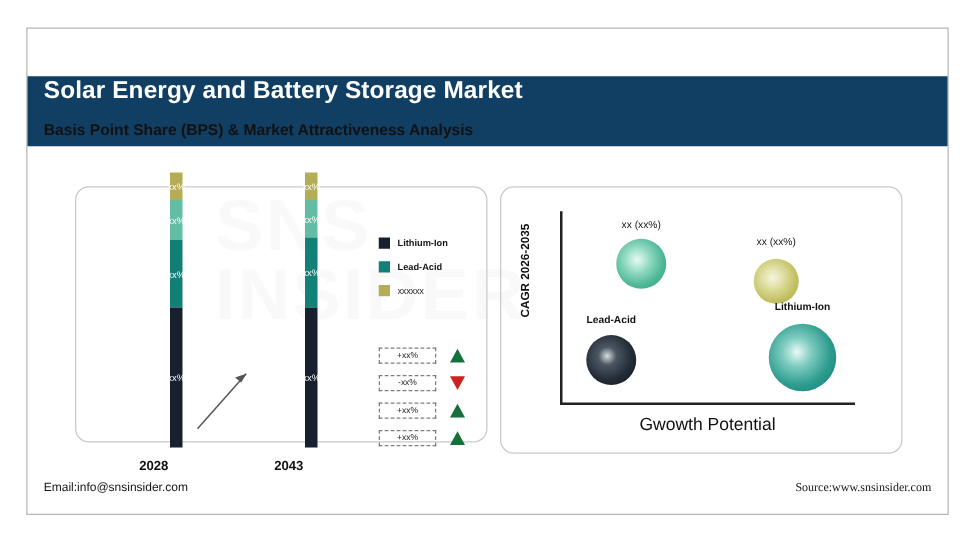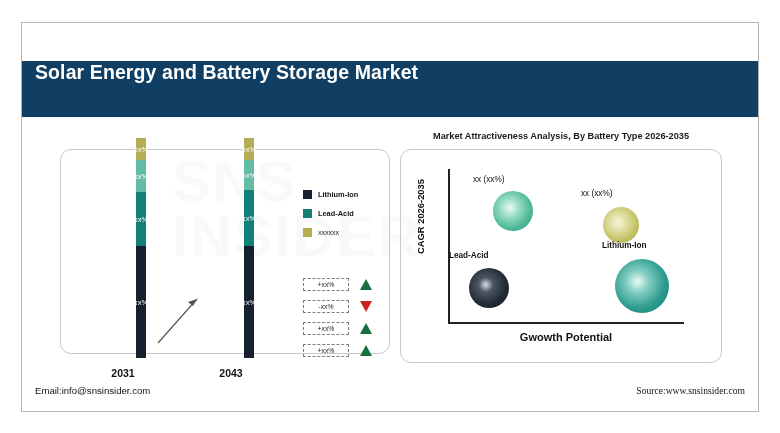--- a/index.html
+++ b/index.html
@@ -238,34 +238,35 @@
     font-weight: bold;
     color: #111111;
     transform: rotate(-90deg);
   }
   .axis-label-x {
     position: absolute;
     left: 48px;
     top: 182px;
     width: 236px;
     text-align: center;
-    font-size: 11px;
-    font-weight: bold;
+    font-size: 14px;
+    font-weight: normal;
     color: #111111;
   }
 
   .bubble {
     position: absolute;
     border-radius: 50%;
   }
   .bubble-label {
     position: absolute;
     font-size: 8.2px;
     color: #111111;
     white-space: nowrap;
+    text-align: center;
   }
   .bubble-label.bold { font-weight: bold; }
 
   
   .footer-left {
     position: absolute;
     left: 13px;
     top: 362px;
     font-size: 9.6px;
     color: #151515;
@@ -288,20 +289,21 @@
 
     <div class="watermark">
       <span>SNS</span>
       <span>INSIDER</span>
     </div>
 
     <div class="header-bar">
       <div class="header-title">Solar Energy and Battery Storage Market</div>
     </div>
 
+    <div class="subtitle">Basis Point Share (BPS) &amp; Market Attractiveness Analysis</div>
 
     <div class="panel" id="panel-left"></div>
 
     <div class="bars-area">
 
       <div class="bar-col" id="bar-2025">
         <div class="seg seg-a" style="height:22px">xx%</div>
         <div class="seg seg-b" style="height:32px">xx%</div>
         <div class="seg seg-c" style="height:54px">xx%</div>
         <div class="seg seg-d" style="height:112px">xx%</div>
@@ -312,21 +314,21 @@
         <div class="seg seg-b" style="height:30px">xx%</div>
         <div class="seg seg-c" style="height:56px">xx%</div>
         <div class="seg seg-d" style="height:112px">xx%</div>
       </div>
 
       <svg class="growth-arrow" viewBox="0 0 54 60">
         <line x1="6" y1="54" x2="45" y2="10" stroke="#555555" stroke-width="1.2"></line>
         <path d="M45 10 L36 13 L41 17 Z" fill="#555555"></path>
       </svg>
 
-      <div class="year-label" id="year-2025">2031</div>
+      <div class="year-label" id="year-2025">2028</div>
       <div class="year-label" id="year-2035">2043</div>
 
       <div class="legend">
         <div class="legend-row">
           <span class="legend-swatch" style="background:#16202e"></span>
           <span class="legend-label">Lithium-Ion</span>
         </div>
         <div class="legend-row">
           <span class="legend-swatch" style="background:#128077"></span>
           <span class="legend-label">Lead-Acid</span>
@@ -351,21 +353,20 @@
           <span class="delta-arrow arrow-up"></span>
         </div>
         <div class="delta-row">
           <span class="delta-box">+xx%</span>
           <span class="delta-arrow arrow-up"></span>
         </div>
       </div>
 
     </div>
 
-    <div class="panel-title" id="title-right">Market Attractiveness Analysis, By Battery Type 2026-2035</div>
     <div class="panel" id="panel-right"></div>
 
     <div class="bubble-area">
 
       <div class="axis-line" id="axis-y"></div>
       <div class="axis-line" id="axis-x"></div>
 
       <div class="axis-label-y">CAGR 2026-2035</div>
       <div class="axis-label-x">Gwowth Potential</div>
 

